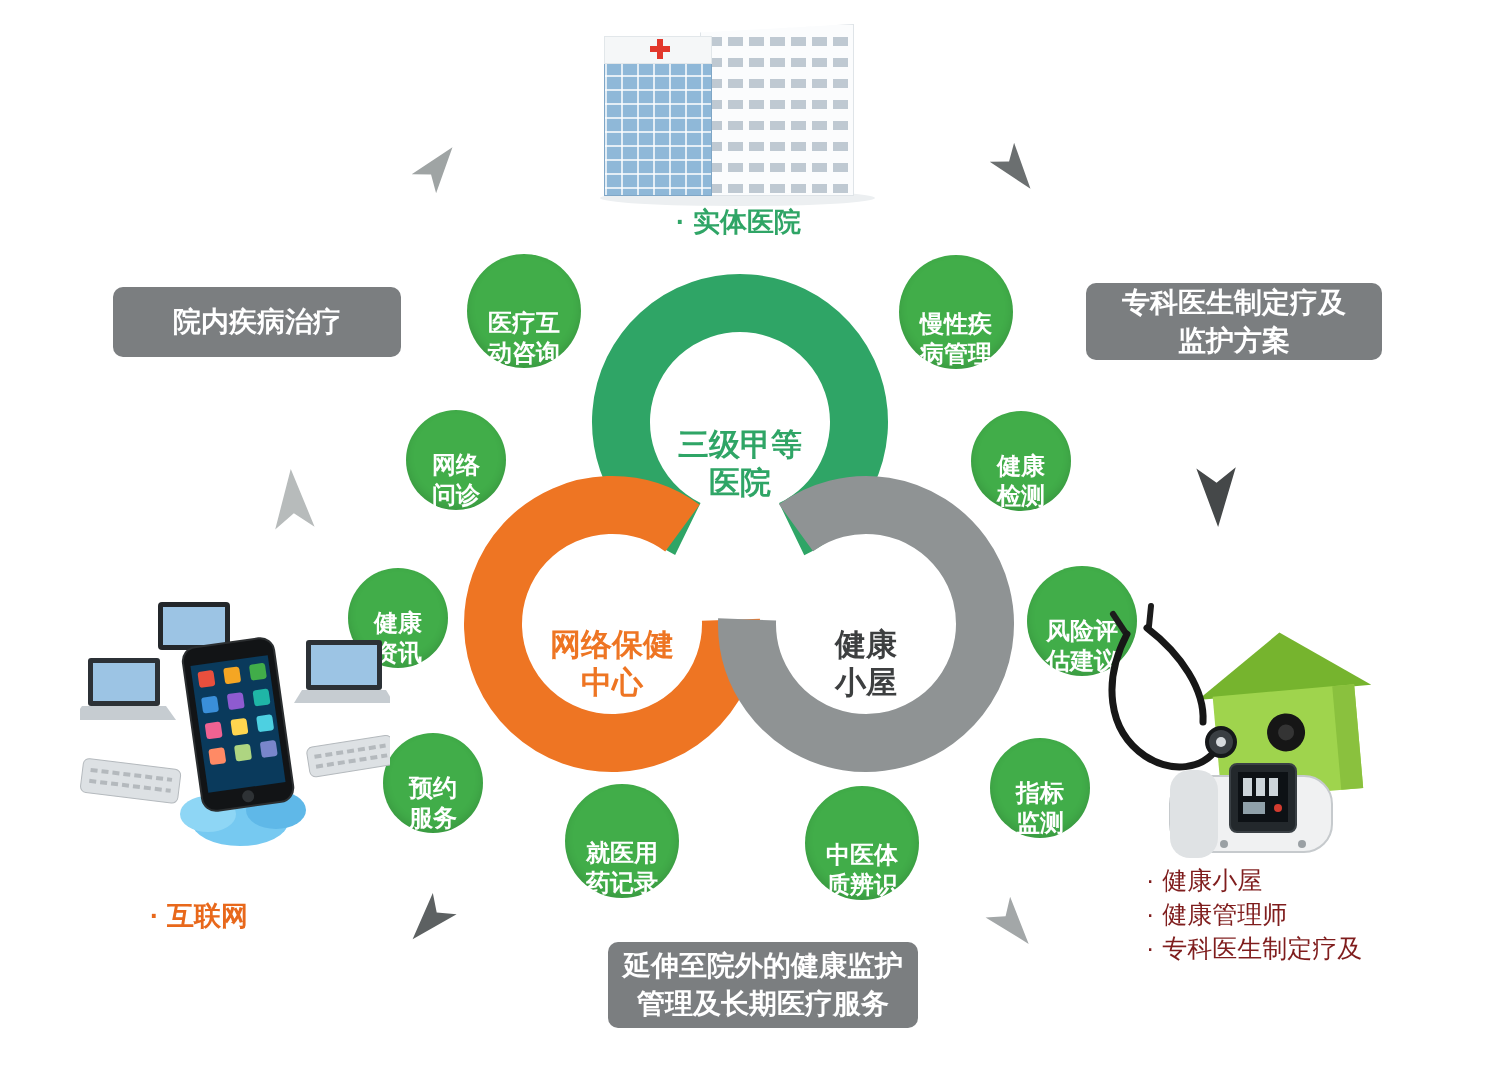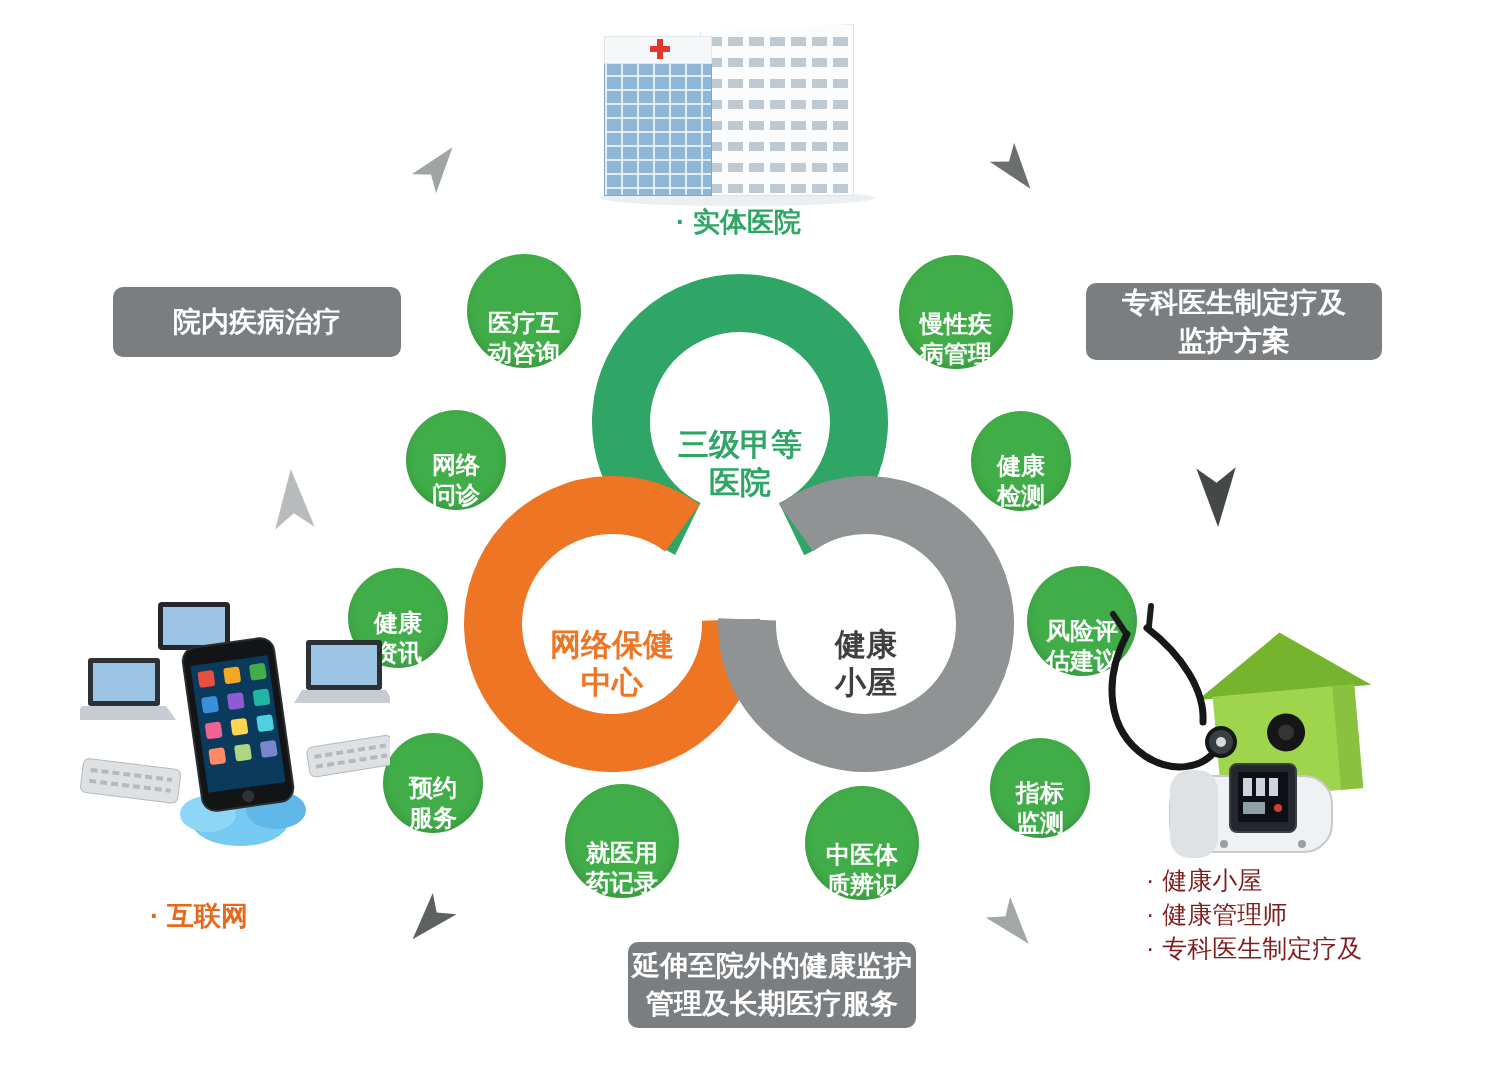--- a/index.html
+++ b/index.html
@@ -148,21 +148,21 @@
       <span>质辨识</span>
   </div>
 
   <div class="gray-box" style="left:113px;top:287px;width:288px;height:70px">
     <div>院内疾病治疗</div>
   </div>
   <div class="gray-box" style="left:1086px;top:283px;width:296px;height:77px">
     <div>专科医生制定疗及</div>
     <div>监护方案</div>
   </div>
-  <div class="gray-box" style="left:628px;top:942px;width:288px;height:86px">
+  <div class="gray-box" style="left:608px;top:942px;width:310px;height:86px">
     <div>延伸至院外的健康监护</div>
     <div>管理及长期医疗服务</div>
   </div>
 
   <svg class="arrow" style="left:408px;top:138px" width="58" height="58" viewBox="0 0 60 60">
     <path d="M30,4 L46,52 L30,40 L14,52 Z" fill="#9fa4a4" transform="rotate(38 30 30)"></path>
   </svg>
   <svg class="arrow" style="left:986px;top:140px" width="58" height="58" viewBox="0 0 60 60">
     <path d="M30,4 L46,52 L30,40 L14,52 Z" fill="#6b6f70" transform="rotate(142 30 30)"></path>
   </svg>

